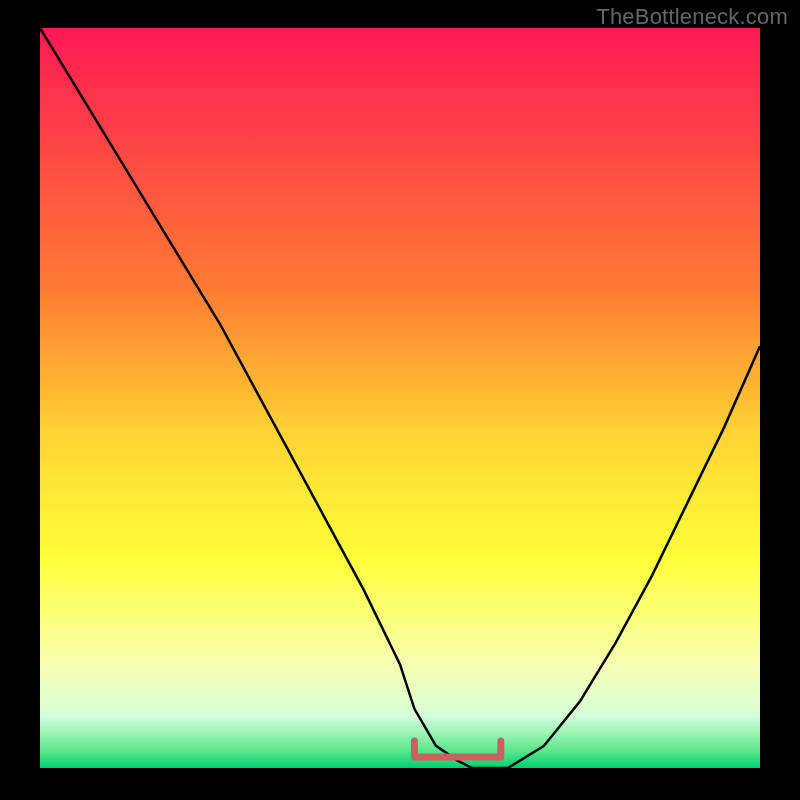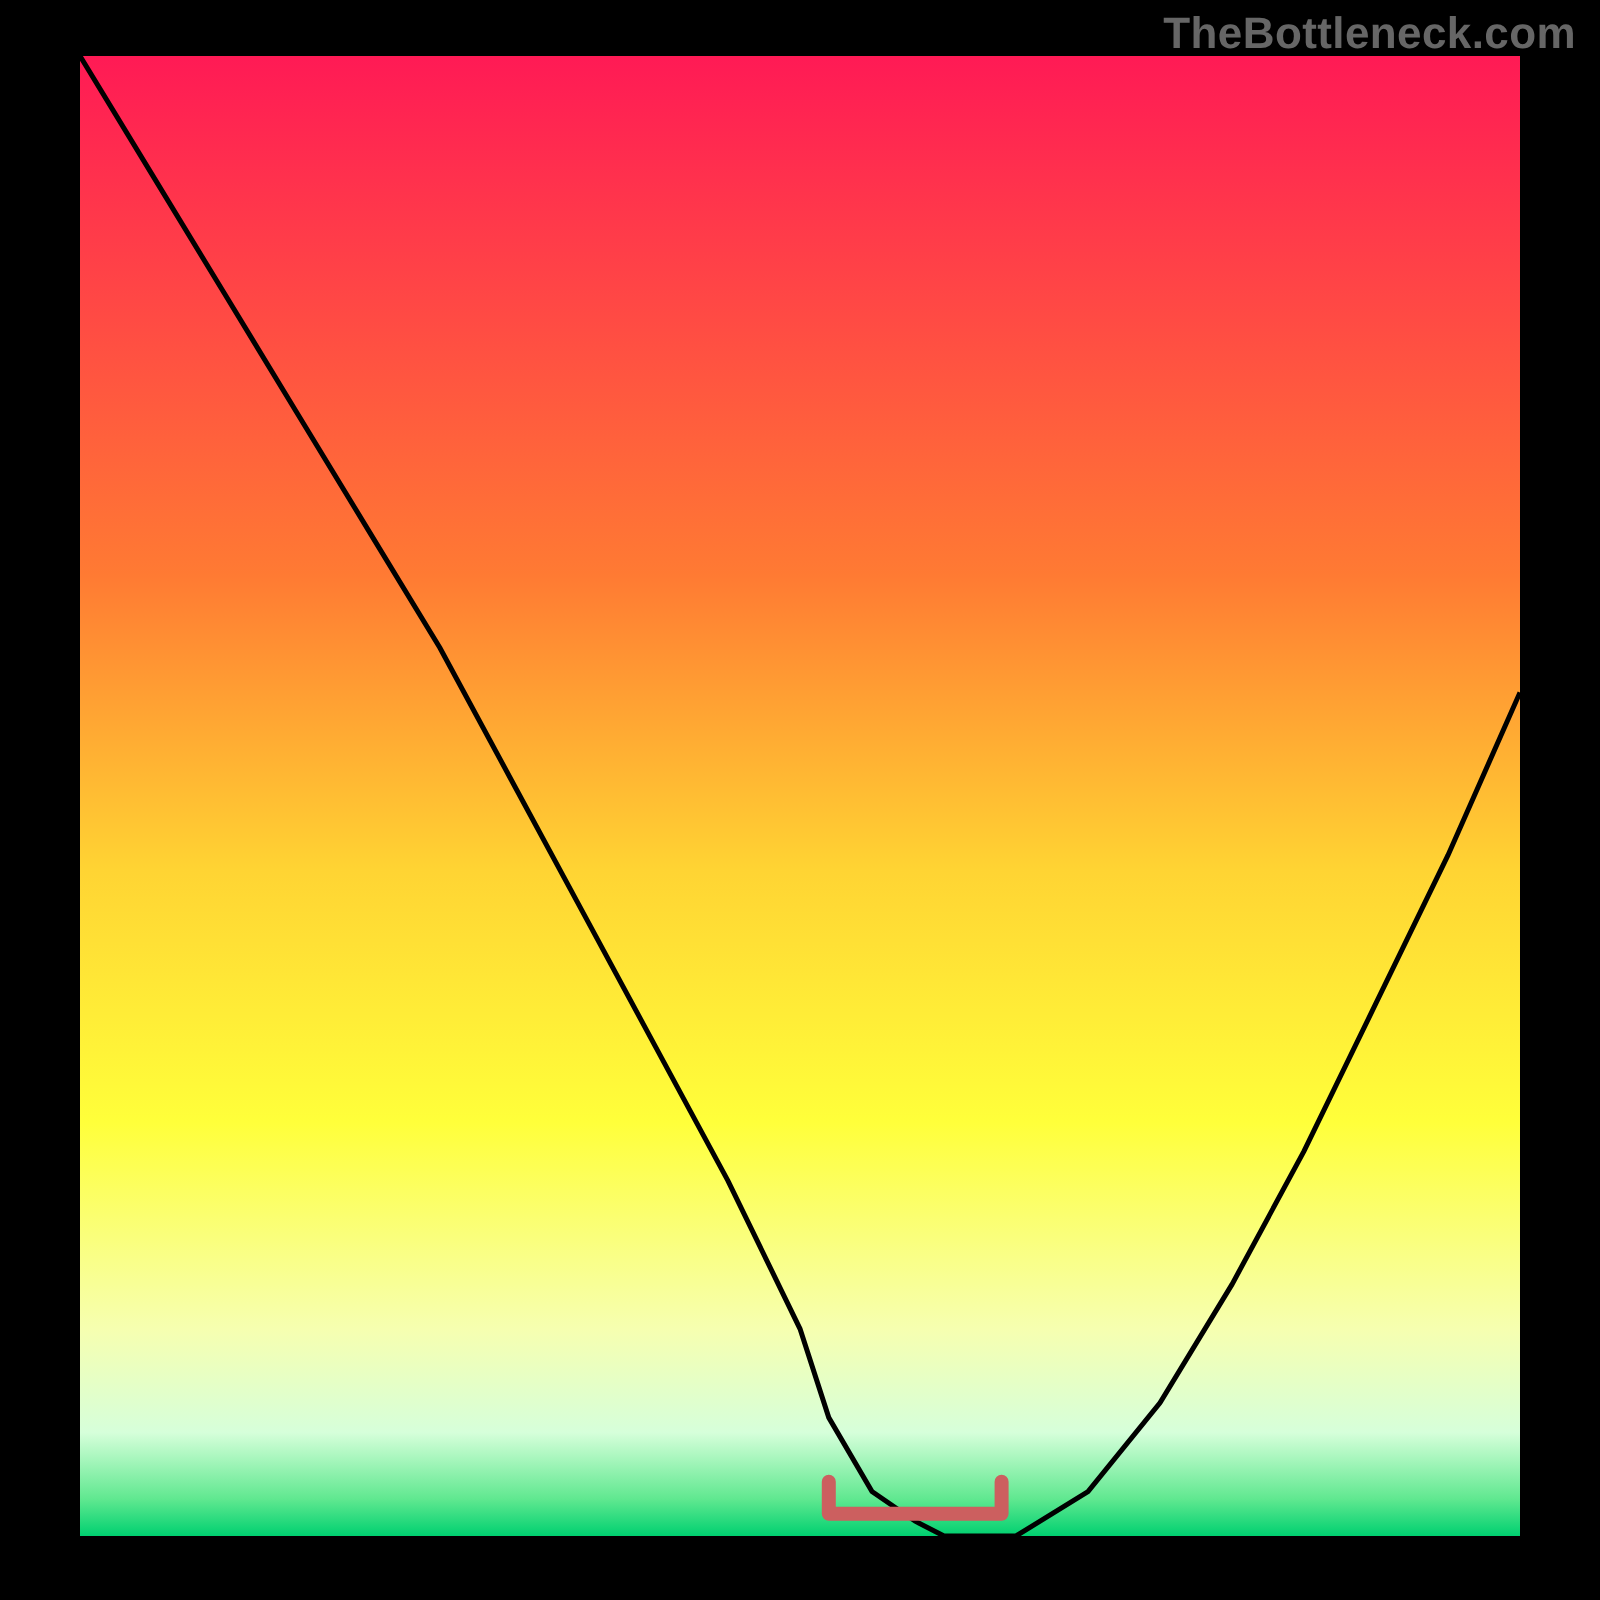--- a/index.html
+++ b/index.html
@@ -16,21 +16,21 @@
     width: 800px;
     height: 800px;
     background: #000;
   }
   .watermark {
     position: absolute;
     top: 4px;
     right: 12px;
     color: #666;
     font-size: 22px;
-    font-weight: 700;
+    font-weight: 400;
     letter-spacing: 0.2px;
     z-index: 10;
     margin-left: 30px;
   }
   .plot-area {
     position: absolute;
     left: 40px;
     top: 28px;
     width: 720px;
     height: 740px;

